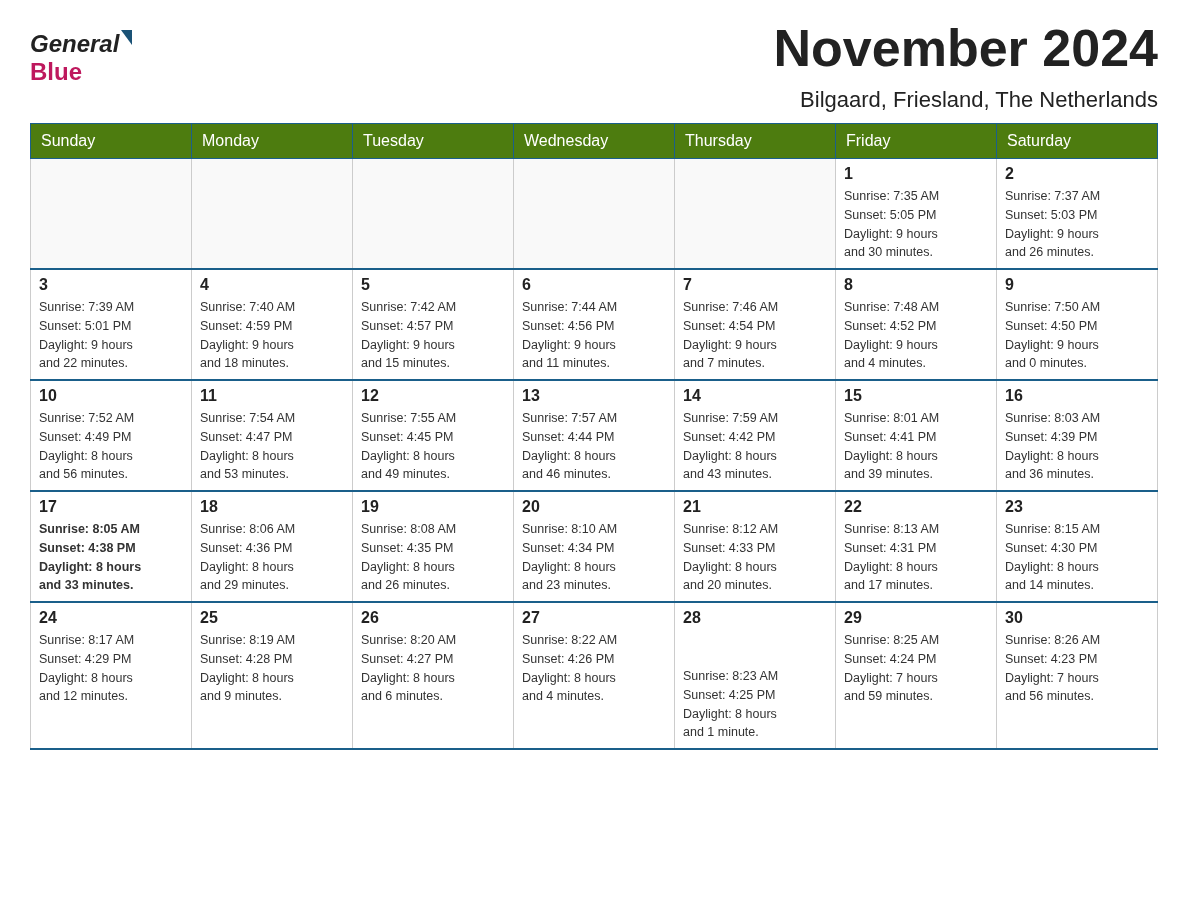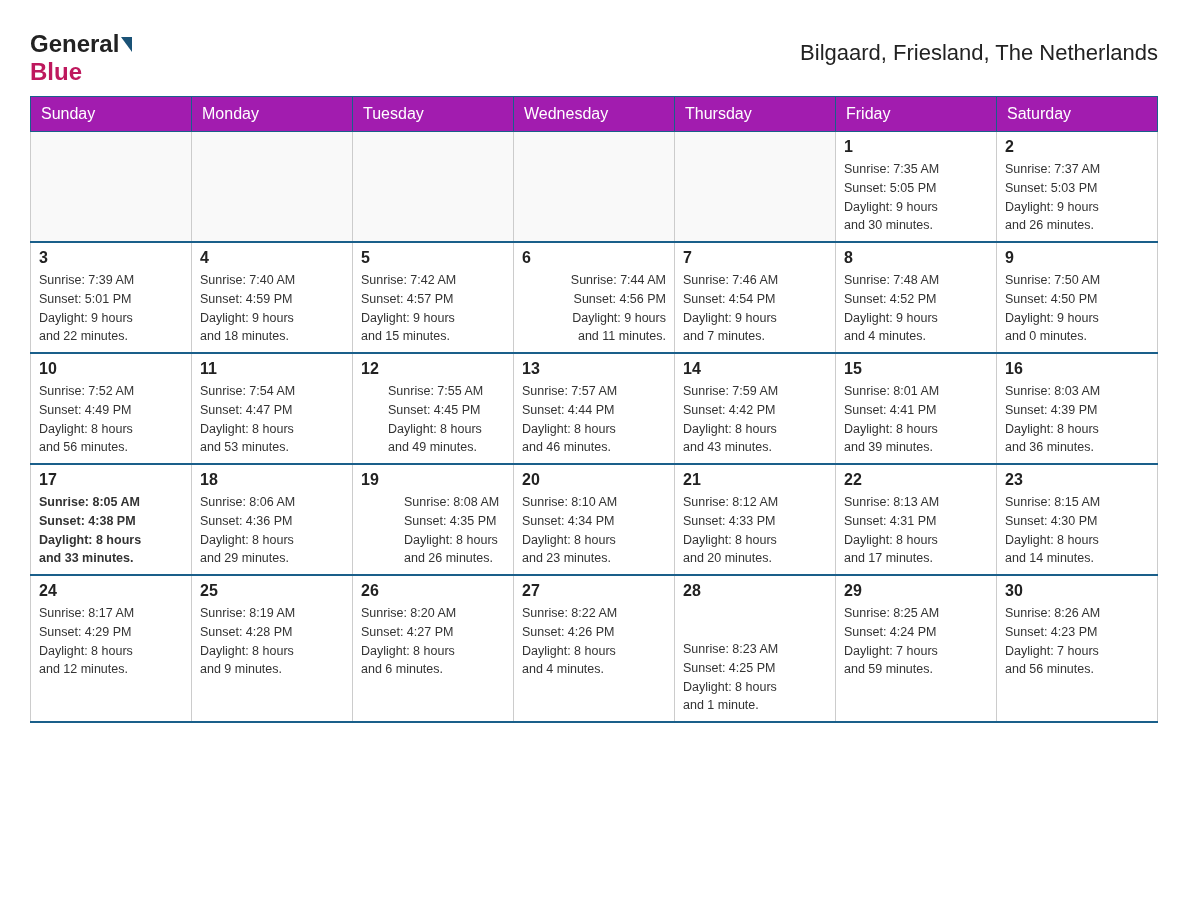--- a/index.html
+++ b/index.html
@@ -27,29 +27,29 @@
     }
     .month-title {
       font-size: 52px;
       font-weight: bold;
       color: #222;
       line-height: 1.1;
     }
     .subtitle {
       font-size: 22px;
       color: #222;
-      margin-top: 20px;
+      margin-top: 10px;
     }
     .calendar {
       width: 100%;
       border-collapse: collapse;
       margin-top: 10px;
     }
     .calendar thead tr th {
-      background-color: #a21caf;
+      background-color: #4d7c0f;
       color: #fff;
       font-size: 16px;
       font-weight: normal;
       padding: 8px 10px;
       text-align: left;
       border: 1px solid #1a5f8a;
     }
     .calendar tbody tr td {
       vertical-align: top;
       padding: 6px 8px;
@@ -72,21 +72,22 @@
     .day-info {
       font-size: 12.5px;
       color: #333;
       line-height: 1.5;
     }
     .empty-cell {
       background: #f9f9f9;
     }
     .logo-row {
       display: flex;
-      align-items: flex-end;
+      align-items: flex-start;
+      font-style: italic;
     }
     .logo-text-general {
       font-size: 24px;
       font-weight: bold;
       color: #222;
     }
     .logo-triangle {
       display: inline-block;
       width: 0;
       height: 0;
@@ -108,20 +109,21 @@
 
 <div class="header">
   <div class="logo">
     <div class="logo-row">
       <span class="logo-text-general">General</span>
       <span class="logo-triangle"></span>
     </div>
     <span class="logo-blue-text">Blue</span>
   </div>
   <div class="title-section">
+    <div class="month-title">November 2024</div>
     <div class="subtitle">Bilgaard, Friesland, The Netherlands</div>
   </div>
 </div>
 
 <table class="calendar">
   <thead>
     <tr>
     <th>Sunday</th>
         <th>Monday</th>
         <th>Tuesday</th>
@@ -170,21 +172,21 @@
         </td>
         <td>
           <span class="day-number">5</span>
           <div class="day-info" style="white-space: pre-line;">Sunrise: 7:42 AM
 Sunset: 4:57 PM
 Daylight: 9 hours
 and 15 minutes.</div>
         </td>
         <td>
           <span class="day-number">6</span>
-          <div class="day-info" style="white-space: pre-line; text-align: right;">Sunrise: 7:44 AM
+          <div class="day-info" style="white-space: pre-line;">Sunrise: 7:44 AM
 Sunset: 4:56 PM
 Daylight: 9 hours
 and 11 minutes.</div>
         </td>
         <td>
           <span class="day-number">7</span>
           <div class="day-info" style="white-space: pre-line;">Sunrise: 7:46 AM
 Sunset: 4:54 PM
 Daylight: 9 hours
 and 7 minutes.</div>
@@ -214,21 +216,21 @@
         </td>
         <td>
           <span class="day-number">11</span>
           <div class="day-info" style="white-space: pre-line;">Sunrise: 7:54 AM
 Sunset: 4:47 PM
 Daylight: 8 hours
 and 53 minutes.</div>
         </td>
         <td>
           <span class="day-number">12</span>
-          <div class="day-info" style="white-space: pre-line; margin-left: 27px;">Sunrise: 7:55 AM
+          <div class="day-info" style="white-space: pre-line;">Sunrise: 7:55 AM
 Sunset: 4:45 PM
 Daylight: 8 hours
 and 49 minutes.</div>
         </td>
         <td>
           <span class="day-number">13</span>
           <div class="day-info" style="white-space: pre-line;">Sunrise: 7:57 AM
 Sunset: 4:44 PM
 Daylight: 8 hours
 and 46 minutes.</div>
@@ -265,21 +267,21 @@
         </td>
         <td>
           <span class="day-number">18</span>
           <div class="day-info" style="white-space: pre-line;">Sunrise: 8:06 AM
 Sunset: 4:36 PM
 Daylight: 8 hours
 and 29 minutes.</div>
         </td>
         <td>
           <span class="day-number">19</span>
-          <div class="day-info" style="white-space: pre-line; margin-left: 43px;">Sunrise: 8:08 AM
+          <div class="day-info" style="white-space: pre-line;">Sunrise: 8:08 AM
 Sunset: 4:35 PM
 Daylight: 8 hours
 and 26 minutes.</div>
         </td>
         <td>
           <span class="day-number">20</span>
           <div class="day-info" style="white-space: pre-line;">Sunrise: 8:10 AM
 Sunset: 4:34 PM
 Daylight: 8 hours
 and 23 minutes.</div>

